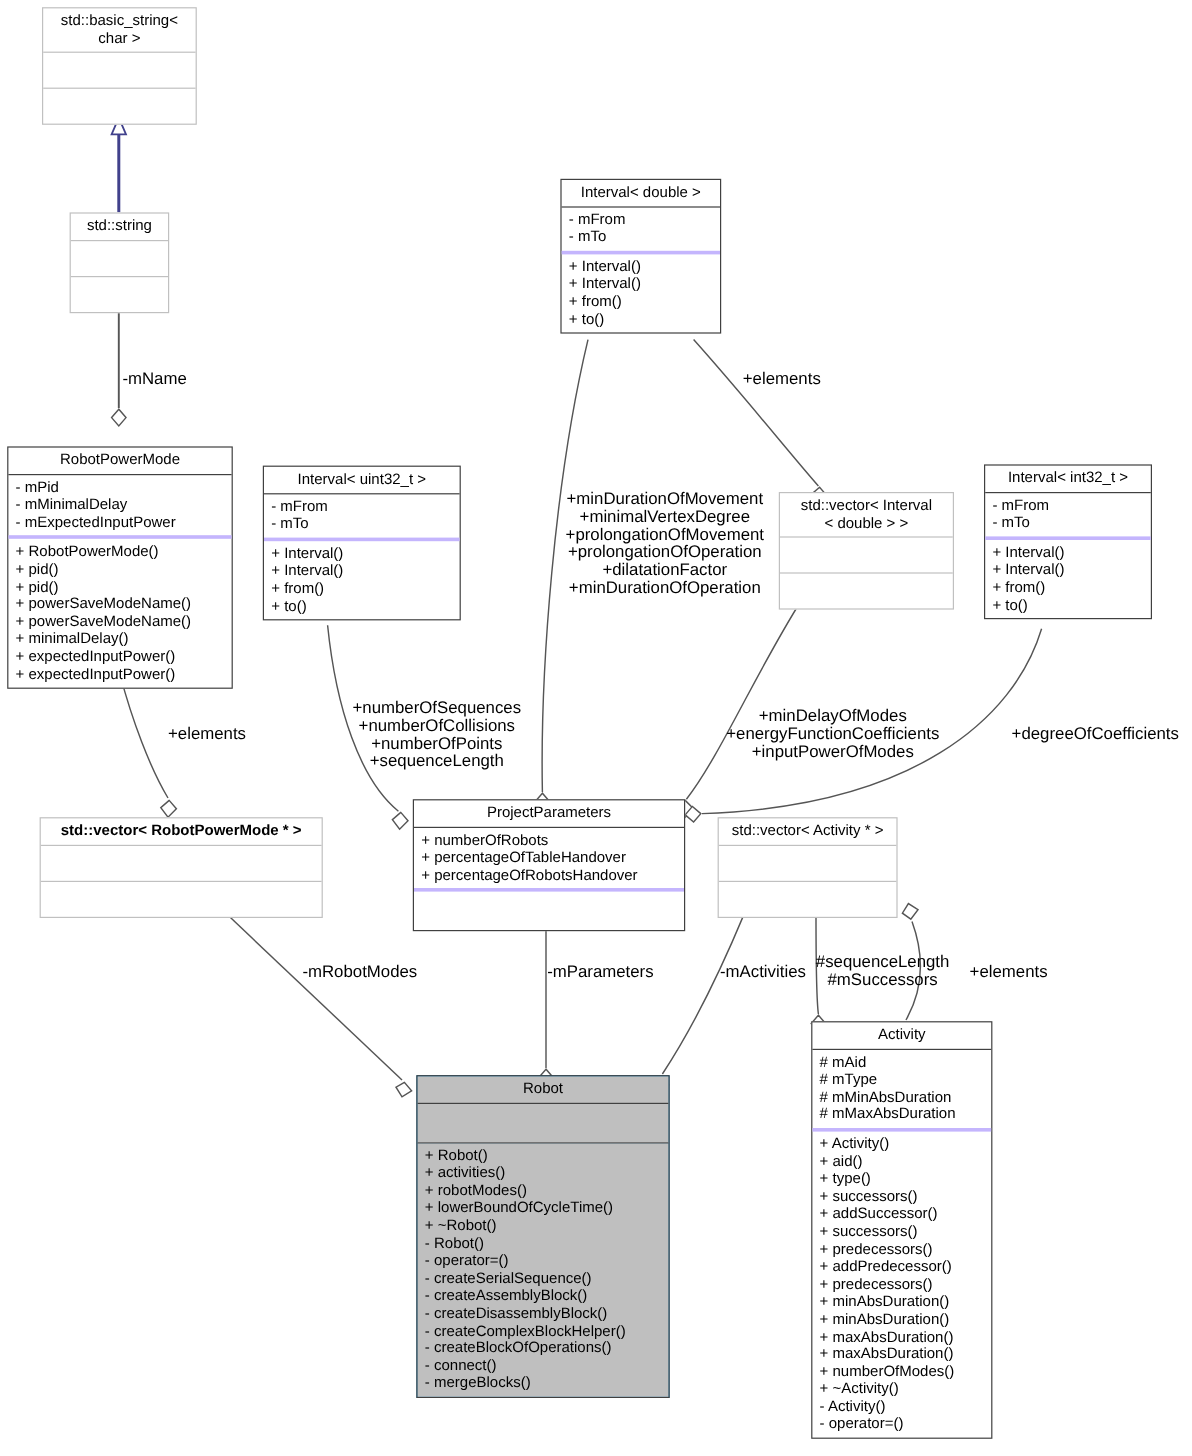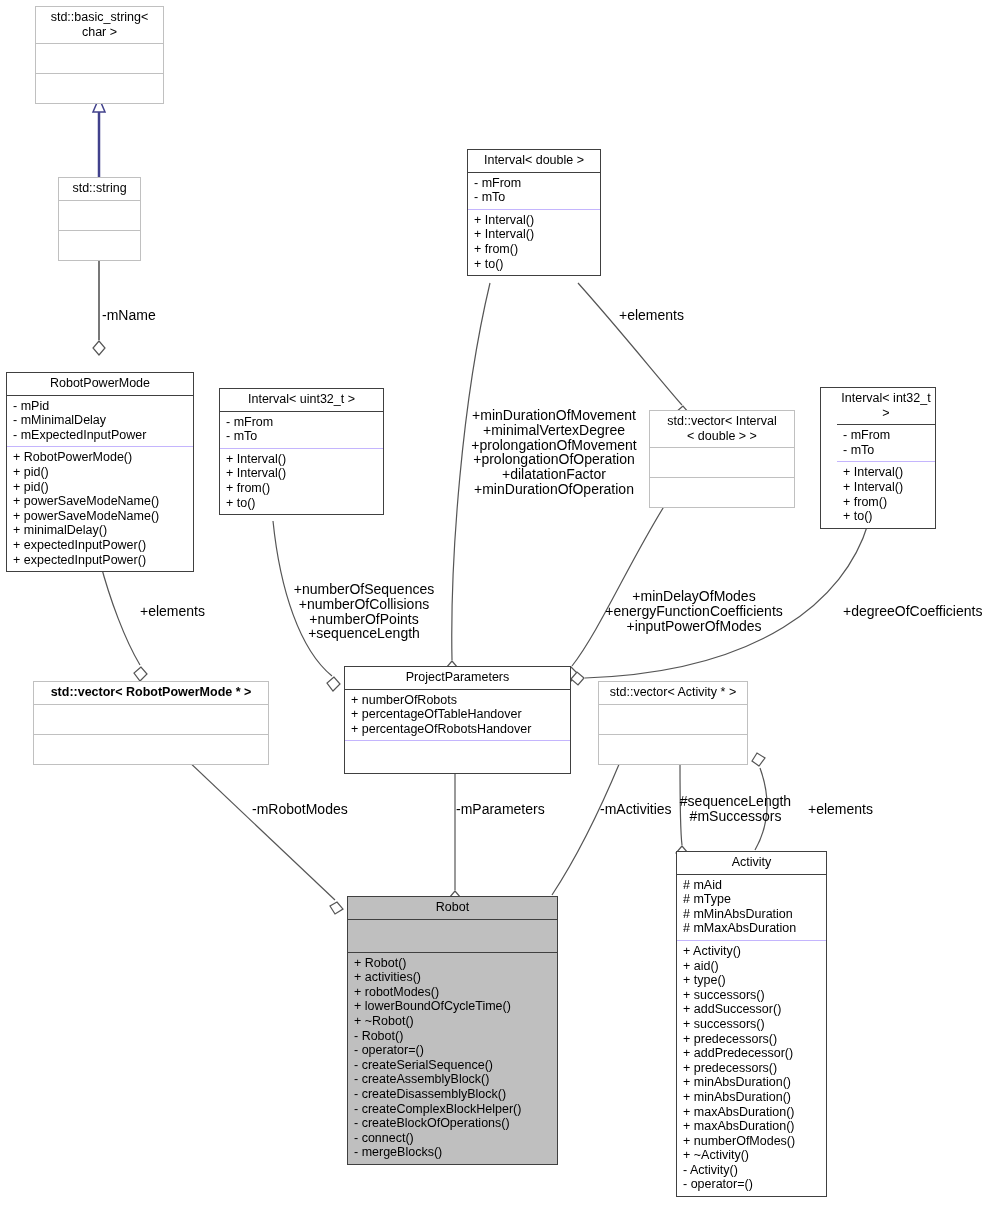--- a/index.html
+++ b/index.html
@@ -48,21 +48,21 @@
   }
   .title {
     text-align: center;
     padding: 3px 4px 4px 4px;
     white-space: pre-line;
   }
   .sec {
     padding: 3px 4px 4px 6px;
   }
   .umlbox.strong > .title { border-bottom: 1px solid #404040; }
-  .umlbox.strong > .sec   { border-bottom: 1px solid #c4b5fd; }
+  .umlbox.strong > .sec   { border-bottom: 3px solid #c4b5fd; }
   .umlbox.strong > .sec:last-child { border-bottom: none; }
   .umlbox.filled > .title { border-bottom: 1px solid #404040; }
   .umlbox.filled > .sec   { border-bottom: 1px solid #404040; }
   .umlbox.filled > .sec:last-child { border-bottom: none; }
   .umlbox.light > .title { border-bottom: 1px solid #c0c0c0; }
   .umlbox.light > .sec   { border-bottom: 1px solid #c0c0c0; }
   .umlbox.light > .sec:last-child { border-bottom: none; }
   .memberlist {
     white-space: pre-line;
   }
@@ -192,21 +192,21 @@
   <div class="umlbox strong" style="left:467px; top:149px; width:134px;">
     <div class="title">Interval&lt; double &gt;</div>
     <div class="sec memberlist">- mFrom
 - mTo</div>
     <div class="sec memberlist">+ Interval()
 + Interval()
 + from()
 + to()</div>
   </div>
 
-  <div class="umlbox strong" style="left:820px; top:387px; width:116px;padding-left:16px;">
+  <div class="umlbox strong" style="left:820px; top:387px; width:140px;">
     <div class="title">Interval&lt; int32_t &gt;</div>
     <div class="sec memberlist">- mFrom
 - mTo</div>
     <div class="sec memberlist">+ Interval()
 + Interval()
 + from()
 + to()</div>
   </div>
 
   <div class="umlbox light" style="left:649px; top:410px; width:146px;">

